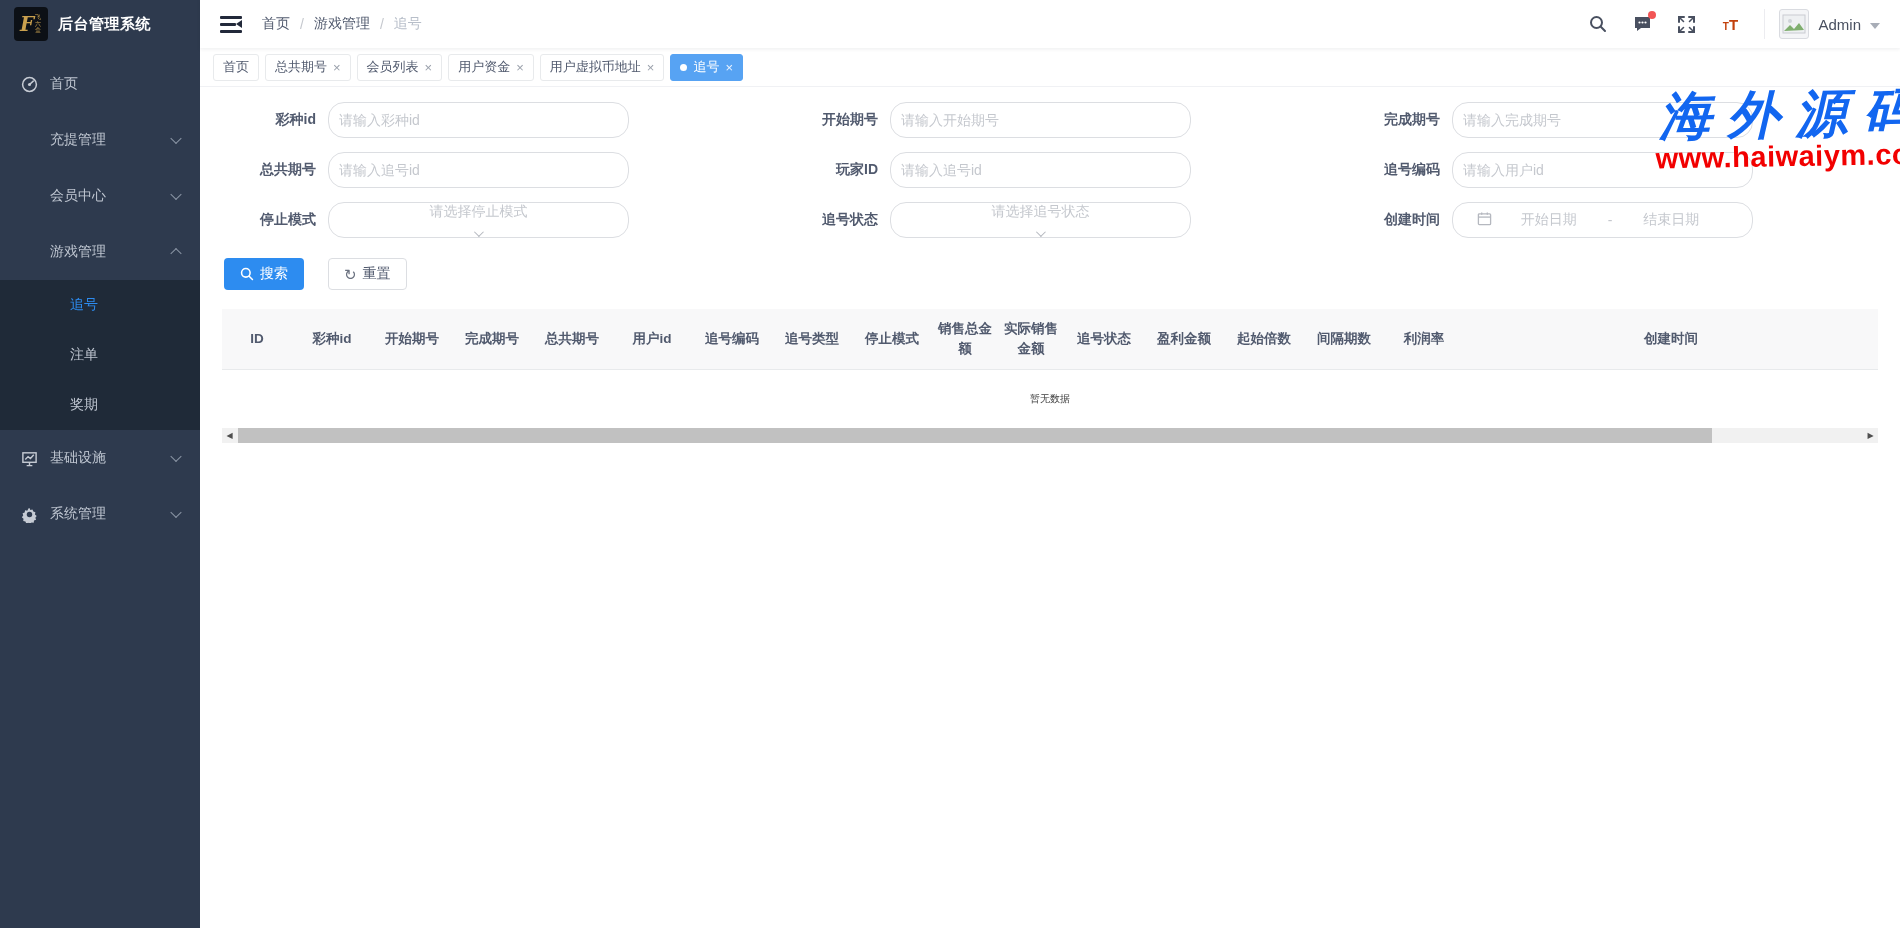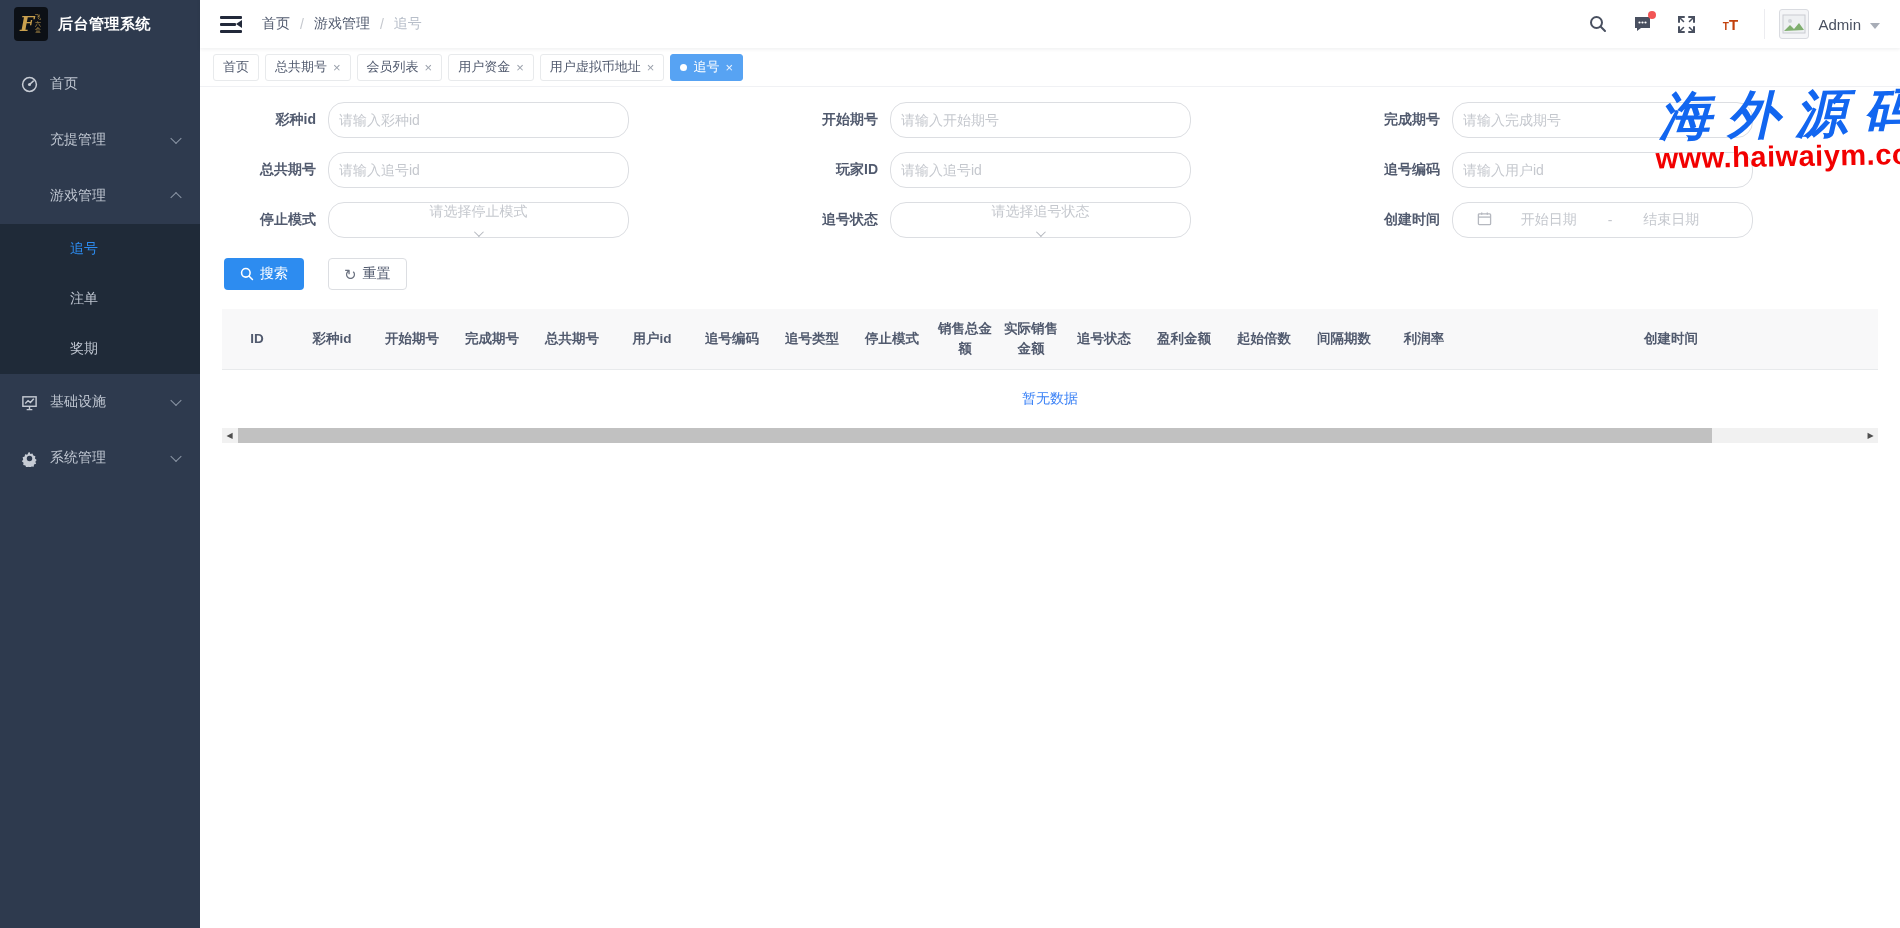--- a/index.html
+++ b/index.html
@@ -90,21 +90,21 @@
   .btn .reload { font-size:15px; line-height:1; color:#6b7280; }
 
   
   .table-wrap { margin:19px 22px 0 22px; }
   .thead { display:flex; align-items:center; background:#f8f8f9; min-height:61px; border-bottom:1px solid #e8eaec; }
   .th { width:80px; text-align:center; font-size:13.5px; font-weight:bold; color:#515a6e; line-height:1.5; padding:4px 2px; }
   .th.w-id { width:70px; }
   .th.w-wrap { width:66px; }
   .th.w-last { flex:1; }
   .empty-row { height:58px; display:flex; align-items:center; justify-content:center;
-    font-size:14px; color:#3b82f6; }
+    font-size:10px; color:#404040; }
   .hscroll { height:15px; background:#f1f1f1; position:relative; display:flex; align-items:center; }
   .hs-arrow { width:15px; height:15px; display:flex; align-items:center; justify-content:center;
     color:#4f4f4f; font-size:8px; cursor:pointer; flex:0 0 15px; user-select:none; }
   .hs-arrow.right { margin-left:auto; }
   .hs-thumb { position:absolute; left:16px; top:0; height:15px; width:89%; background:#c1c1c1; cursor:pointer; }
 
   
   .watermark { position:absolute; left:1455px; top:88px; z-index:50; pointer-events:none;
     transform:rotate(-1deg); text-align:center; }
   .wm-line1 { font-family:"DejaVu Serif",serif; font-weight:bold; font-style:italic; font-size:52px;
@@ -131,20 +131,24 @@
             <svg width="17" height="17" viewBox="0 0 18 18">
               <circle cx="9" cy="9" r="7.3" fill="none" stroke="#c6cbd4" stroke-width="1.6"></circle>
               <line x1="9" y1="9" x2="13" y2="5.4" stroke="#c6cbd4" stroke-width="1.6" stroke-linecap="round"></line>
               <circle cx="9" cy="9" r="1.6" fill="#c6cbd4"></circle>
             </svg>
           </span>
           <span>首页</span>
         </div>
         <div class="side-item">
           <span>充提管理</span>
+          <span class="chev down"></span>
+        </div>
+        <div class="side-item">
+          <span>会员中心</span>
           <span class="chev down"></span>
         </div>
         <div class="side-item">
           <span>游戏管理</span>
           <span class="chev up"></span>
         </div>
         <div class="submenu">
           <div class="sub-item active">追号</div>
           <div class="sub-item">注单</div>
           <div class="sub-item">奖期</div>

